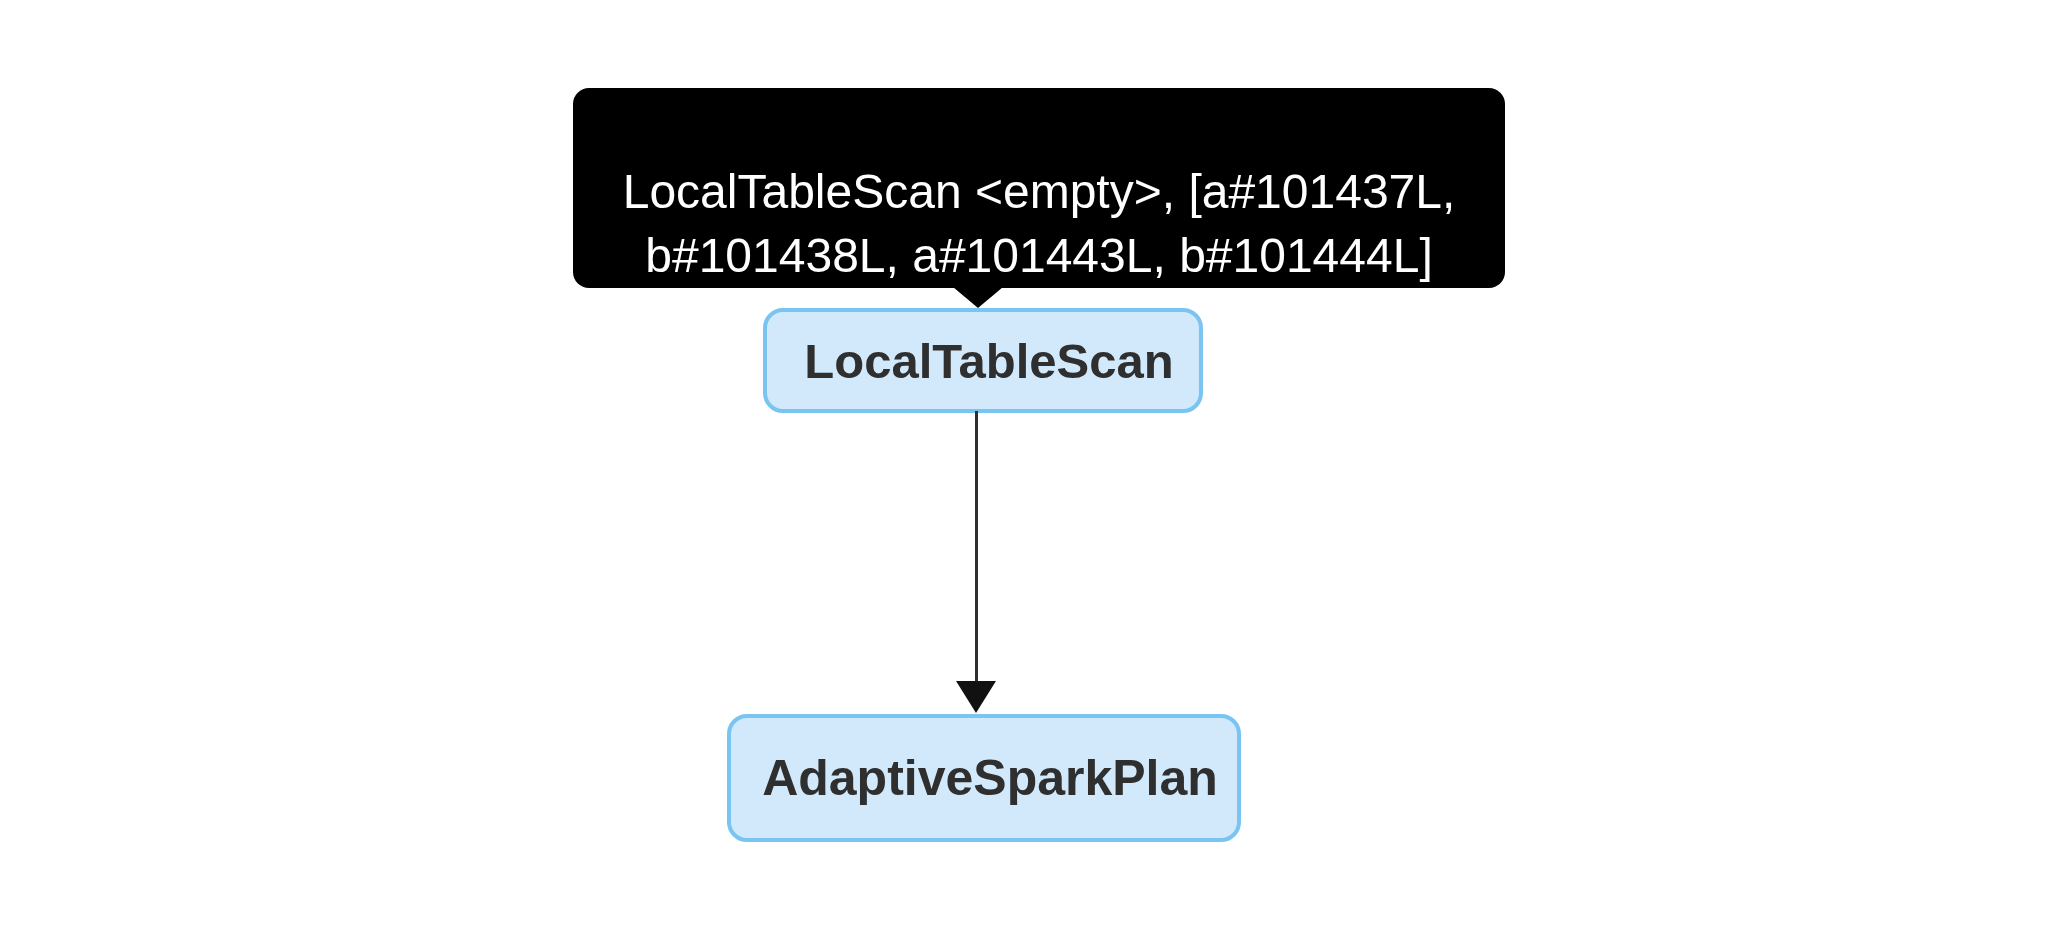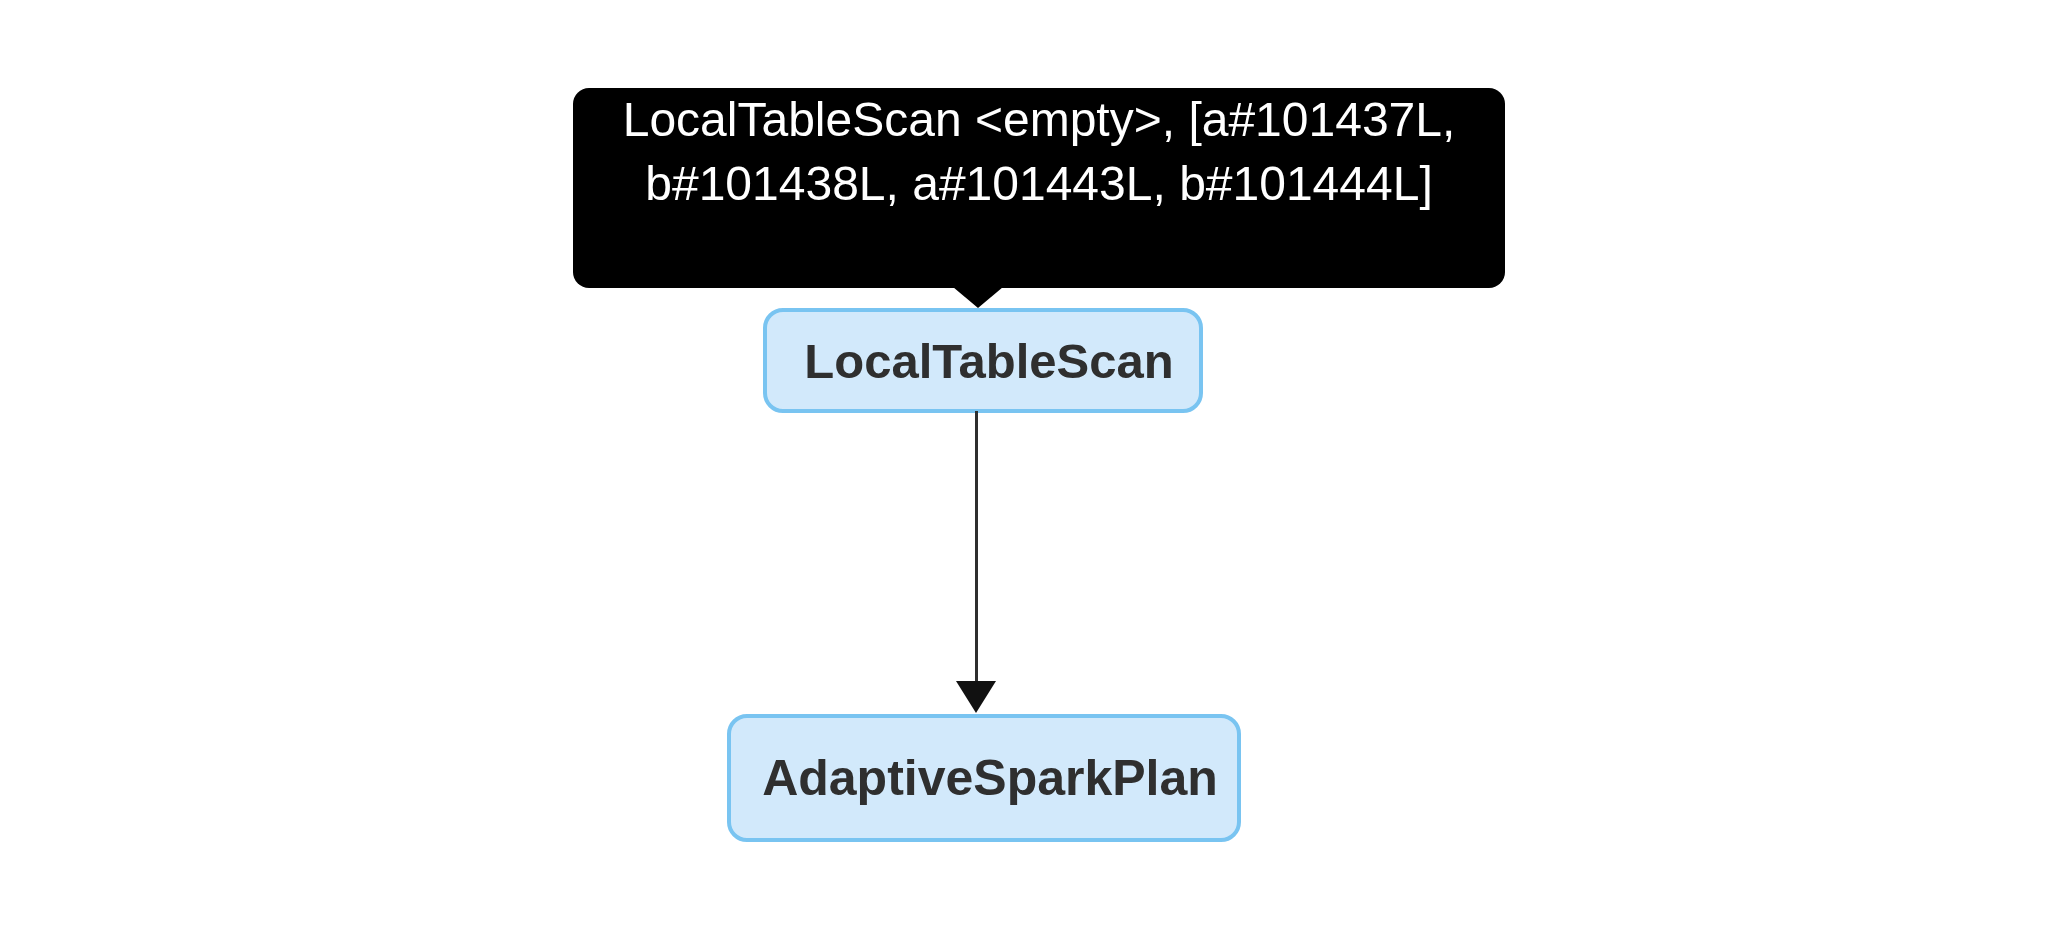--- a/index.html
+++ b/index.html
@@ -23,21 +23,21 @@
     top: 88px;
     width: 932px;
     height: 200px;
     box-sizing: border-box;
     background: var(--tooltip_bg, #000);
     border-radius: 16px;
     color: var(--tooltip_text, #fff);
     font-size: 48px;
     line-height: 64px;
     display: flex;
-    align-items: flex-start;
+    align-items: flex-end;
     justify-content: center;
     text-align: center;
     padding: 0 16px;
   }
   .tooltip-pointer {
     position: absolute;
     left: 380px;
     top: 199px;
     width: 0;
     height: 0;

